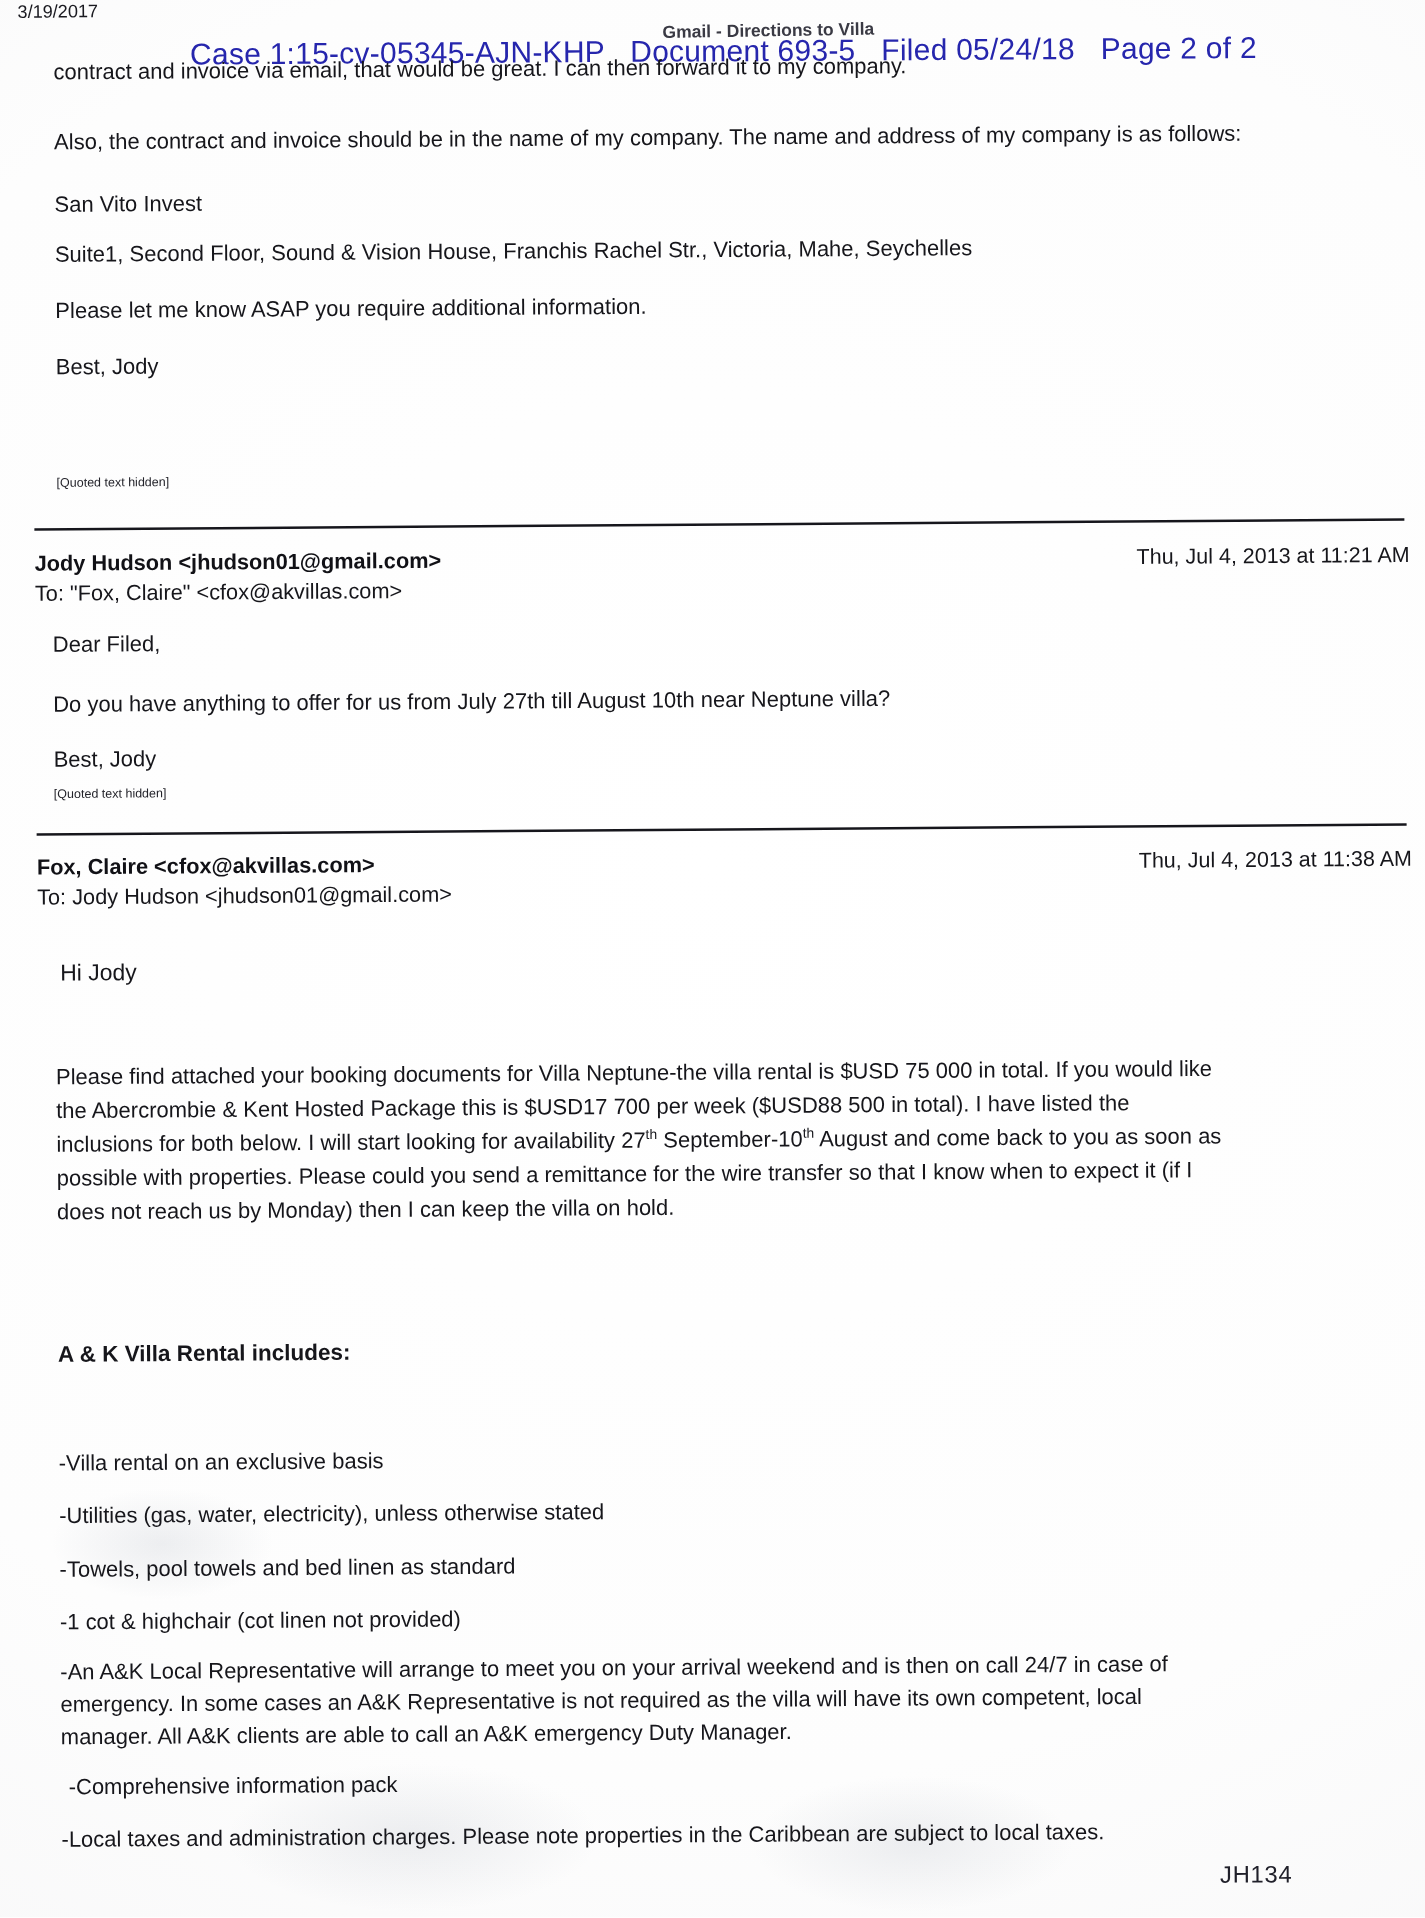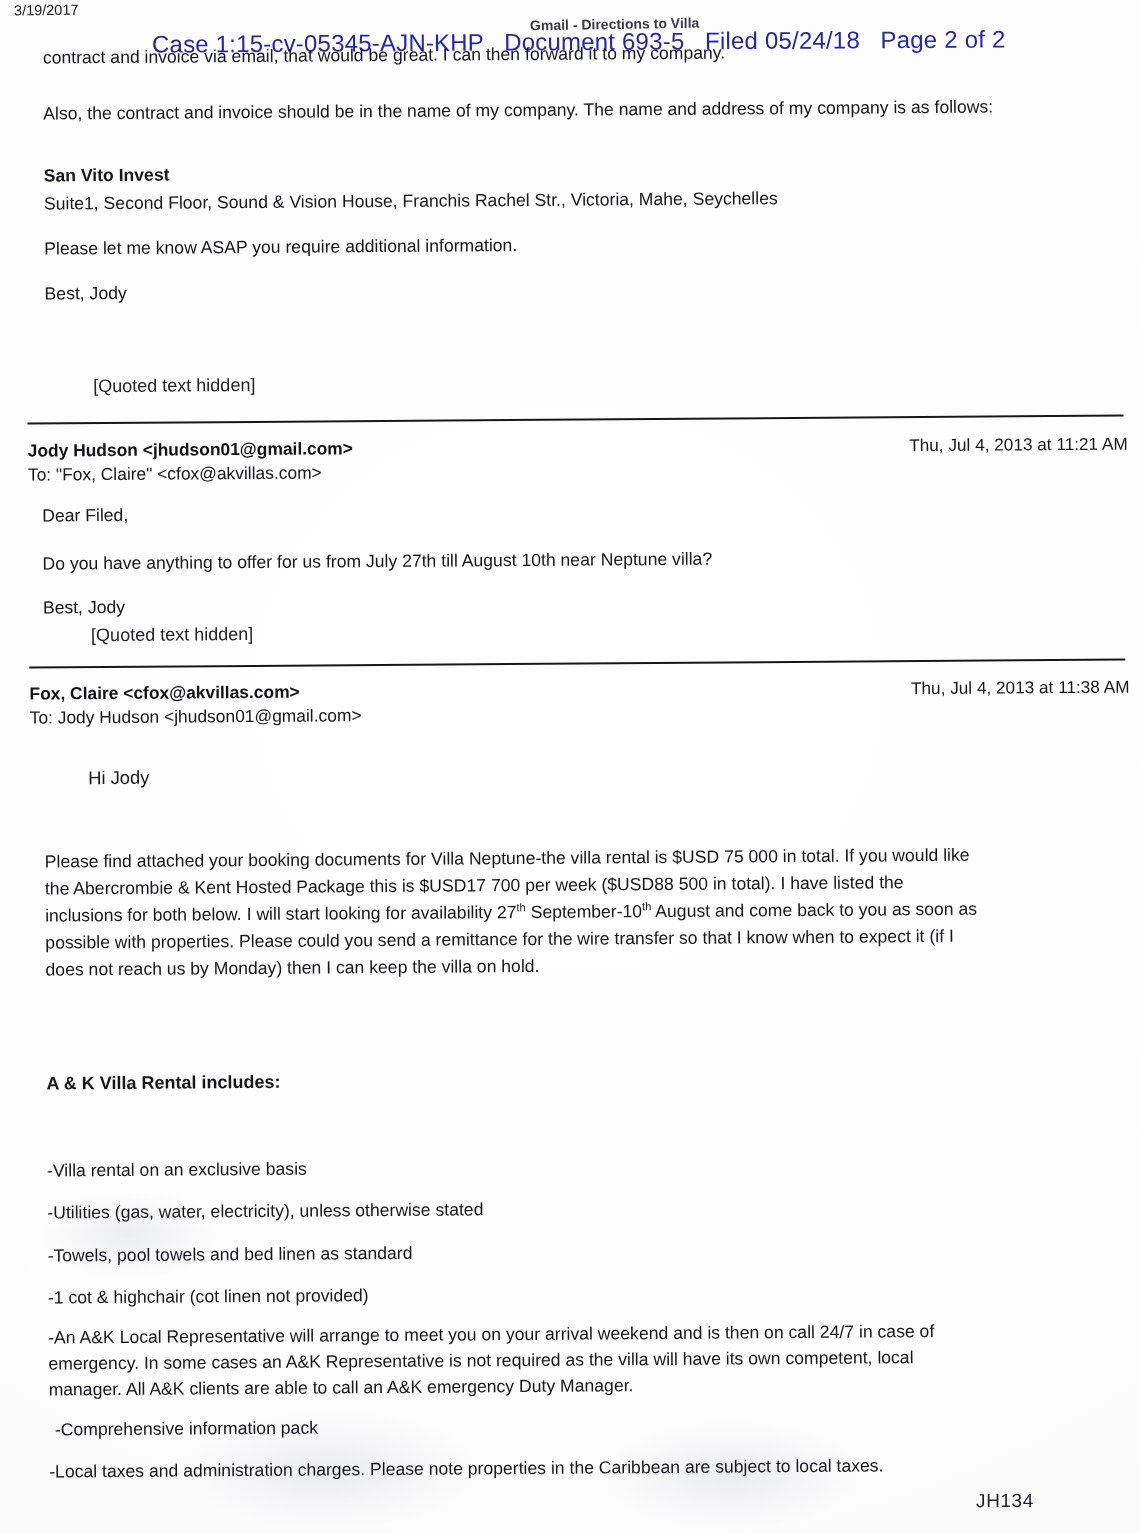--- a/index.html
+++ b/index.html
@@ -75,21 +75,21 @@
     transform: rotate(-0.35deg);
   }
 
   
   .para {
     position: absolute;
     font-size: 17.6px;
     line-height: 25.5px;
     color: #16161b;
   }
-  .para.small { font-size: 18px; color: #23232a; margin-left: 48px; }
+  .para.small { font-size: 10px; color: #23232a; }
   .para.bold { font-weight: 700; }
 
   .hr {
     position: absolute;
     height: 0;
     border-top: 2px solid #16161c;
     transform-origin: left center;
   }
 
   .hdr-name {
@@ -141,21 +141,21 @@
 
   <div id="court-stamp">Case 1:15-cv-05345-AJN-KHP   Document 693-5   Filed 05/24/18   Page 2 of 2</div>
 
   <div id="scan">
 
     <div class="para" style="left:48px;top:42px;">contract and invoice via email, that would be great.  I can then forward it to my company.</div>
 
     <div class="para" style="left:48px;top:98px;">Also, the contract and invoice should be in the name of my company.  The name and address of my company is as
 follows:</div>
 
-    <div class="para" style="left:48px;top:160px;font-weight:bold;">San Vito Invest</div>
+    <div class="para" style="left:48px;top:148px;">San Vito Invest</div>
 
     <div class="para" style="left:48px;top:188px;">Suite1, Second Floor, Sound &amp; Vision House, Franchis Rachel Str., Victoria, Mahe, Seychelles</div>
 
     <div class="para" style="left:48px;top:233px;">Please let me know ASAP you require additional information.</div>
 
     <div class="para" style="left:48px;top:278px;">Best,  Jody</div>
 
     <div class="para small" style="left:48px;top:371px;">[Quoted text hidden]</div>
 
     <div class="hr" style="left:30px;top:419px;width:1096px;"></div>
@@ -168,21 +168,21 @@
     <div class="para" style="left:44px;top:548px;">Do you have anything to offer for us from July 27th till August 10th near Neptune villa?</div>
     <div class="para" style="left:44px;top:592px;">Best, Jody</div>
     <div class="para small" style="left:44px;top:620px;">[Quoted text hidden]</div>
 
     <div class="hr" style="left:30px;top:663px;width:1096px;"></div>
 
     <div class="hdr-name" style="left:30px;top:680px;">Fox, Claire &lt;cfox@akvillas.com&gt;</div>
     <div class="hdr-to" style="left:30px;top:704px;">To: Jody Hudson &lt;jhudson01@gmail.com&gt;</div>
     <div class="hdr-date" style="right:10px;top:681px;">Thu, Jul 4, 2013 at 11:38 AM</div>
 
-    <div class="para" style="left:48px;top:762px;font-size:18.4px;margin-left:40px;">Hi Jody</div>
+    <div class="para" style="left:48px;top:762px;font-size:18.4px;">Hi Jody</div>
 
     <div class="para" style="left:44px;top:846px;">Please find attached your booking documents for Villa Neptune-the villa rental is $USD 75 000 in total. If you would like</div>
     <div class="para" style="left:44px;top:873px;">the Abercrombie &amp; Kent Hosted Package this is $USD17 700 per week ($USD88 500 in total). I have listed the</div>
 
     <div class="para" style="left:44px;top:900px;"><span>inclusions for both below. I will start looking for availability 27</span><sup>th</sup><span> September-10</span><sup>th</sup><span> August and come back to you as soon as</span></div>
 
     <div class="para" style="left:44px;top:927px;">possible with properties. Please could you send a remittance for the wire transfer so that I know when to expect it (if I</div>
     <div class="para" style="left:44px;top:954px;">does not reach us by Monday) then I can keep the villa on hold.</div>
 
     <div class="para bold" style="left:44px;top:1068px;font-size:18px;">A &amp; K Villa Rental includes:</div>

